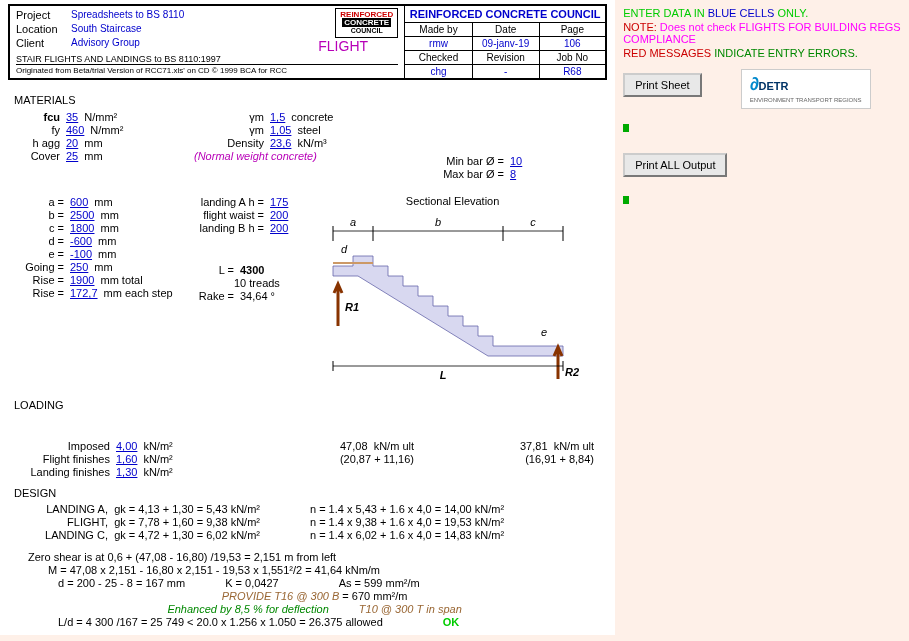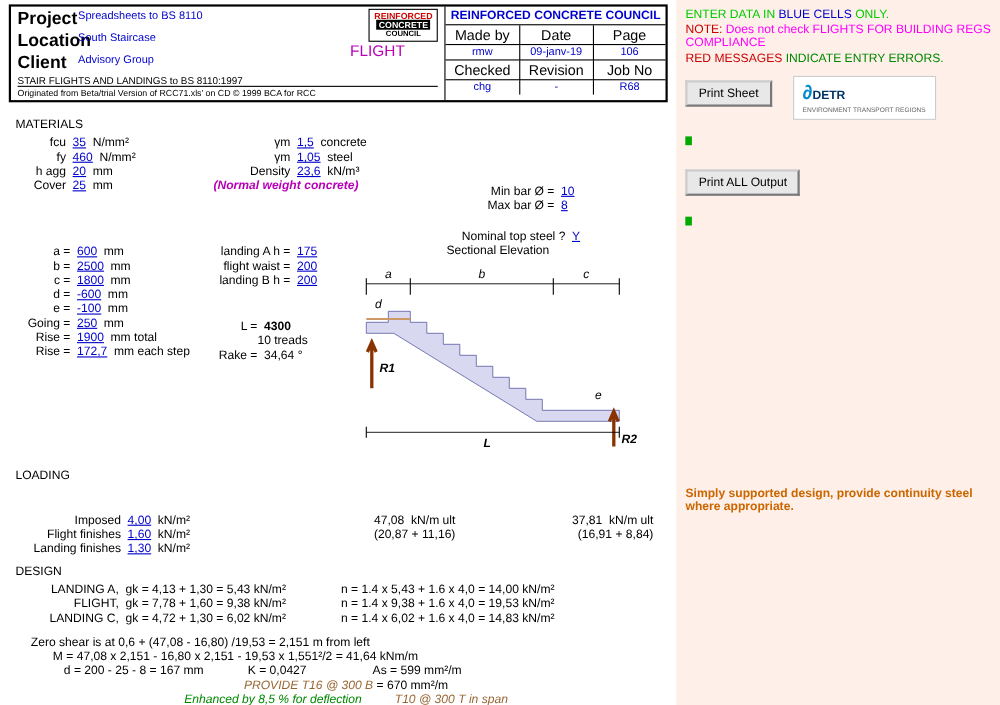--- a/index.html
+++ b/index.html
@@ -29,40 +29,40 @@
 }
 .header-left {
   flex: 1;
   padding: 2px 6px;
   border-right: 1px solid #000;
 }
 .header-right {
   width: 200px;
 }
 .hrow { display: flex; padding: 1px 0; }
-.hlabel { width: 55px; color: #000; font-size:16px;font-weight:bold;}
+.hlabel { width: 55px; color: #000; font-size:11px;}
 .hval { color: #0000cc; font-size:10px;}
 .title-blue { color: #0000cc; font-weight: bold; font-size: 11px; text-align:center; border-bottom:1px solid #000; padding:2px;}
 .hr-grid { display: grid; grid-template-columns: 1fr 1fr 1fr; }
-.hr-cell { border-left:1px solid #000; border-bottom:1px solid #000; text-align:center; padding:1px; font-size:13px;}
+.hr-cell { border-left:1px solid #000; border-bottom:1px solid #000; text-align:center; padding:1px; font-size:10px;}
 .hr-cell.first{border-left:none;}
 .hr-val { color:#0000cc; border-left:1px solid #000; text-align:center; padding:1px; font-size:10px;}
 .hr-val.first{border-left:none;}
 .flight-title { color:#b800b8; font-size:14px; font-weight:normal; text-align:center; margin-top:2px;}
 .subtitle { font-size:9px; color:#000; }
 .origin { font-size:8px; color:#000; border-top:1px solid #000; padding-top:1px;}
 .logo-box { text-align:center; font-size:8px; font-weight:bold; line-height:1; border:1px solid #000; display:inline-block; padding:2px 4px; float:right;}
 .logo-box .red{color:#cc0000;}
 .content { padding: 6px 14px; }
 .section-title { color:#000; font-size:11px; margin:8px 0 4px 0;}
 .blue-link { color:#0000cc; text-decoration: underline; }
 .data-row { display:flex; align-items:baseline; margin:1px 0; font-size:11px;}
 .lbl { text-align:right; padding-right:6px;}
 .unit { padding-left:6px; color:#000;}
-.purple-italic { color:#b800b8; font-style:italic;font-weight:bold;}
+.purple-italic { color:#b800b8; font-style:italic;}
 .brown-italic { color:#996633; font-style:italic;}
 .green-italic { color:#008800; font-style:italic;}
 .red-text { color:#cc0000;}
 .blue-text{ color:#0000cc;}
 .green-text{ color:#00cc00; font-weight:bold;}
 .magenta-text{ color:#ff00ff;}
 .brown-note{ color:#cc6600; font-weight:bold;}
 .button {
   background: #e8e8e8;
   border: 2px outset #ccc;
@@ -87,21 +87,21 @@
 .col2{ flex:1;}
 .detr-logo{
   display:inline-block;
   border:1px solid #ccc;
   padding:4px 8px;
   background:#fff;
   font-size:8px;
   color:#666;
   text-align:left;
   vertical-align:top;
-  margin-left:16px;
+  margin-left:36px;
 }
 .detr-logo .swoosh{ color:#0088cc; font-size:18px; font-weight:bold; font-style:italic;}
 </style>
 </head>
 <body>
 
 <div class="container">
 <div class="main-panel">
 
 <div class="header-box">
@@ -151,21 +151,21 @@
     </div>
   </div>
 </div>
 
 <div class="content">
 
 <div class="section-title">MATERIALS</div>
 <div style="display:flex;">
  <div style="width:180px;">
   <div class="data-row">
-              <span class="lbl" style="width:46px;">fcu</span>
+              <span class="lbl" style="width:46px;font-weight:bold;">fcu</span>
               <span class="blue-link">35</span>
               <span class="unit">N/mm²</span>
             </div>
   <div class="data-row">
               <span class="lbl" style="width:46px;">fy</span>
               <span class="blue-link">460</span>
               <span class="unit">N/mm²</span>
             </div>
   <div class="data-row">
               <span class="lbl" style="width:46px;">h agg</span>
@@ -201,24 +201,20 @@
  <div style="width:200px;margin-top:44px;">
   <div class="data-row">
               <span class="lbl" style="width:110px;">Min bar Ø =</span>
               <span class="blue-link">10</span>
             </div>
   <div class="data-row">
               <span class="lbl" style="width:110px;">Max bar Ø =</span>
               <span class="blue-link">8</span>
             </div>
   <div style="height:14px;"></div>
-  <div class="data-row">
-              <span class="lbl" style="width:120px;">Nominal top steel ?</span>
-              <span class="blue-link">Y</span>
-            </div>
  </div>
 </div>
 
 <div class="two-col">
 <div class="col1">
 <div style="display:flex;">
  <div style="width:160px;">
   <div class="data-row">
                   <span class="lbl" style="width:50px;">a =</span>
                   <span class="blue-link">600</span>
@@ -374,20 +370,25 @@
             <span>K = 0,0427</span>
             <span style="width:60px;"></span>
             <span>As = 599 mm²/m</span>
           </div>
  <div class="data-row" style="justify-content:center;"><span class="brown-italic">PROVIDE  T16 @ 300 B</span>&nbsp;<span>= 670 mm²/m</span></div>
  <div class="data-row" style="justify-content:center;">
             <span class="green-italic">Enhanced by 8,5 % for deflection</span>
             <span style="width:30px;"></span>
             <span class="brown-italic">T10 @ 300 T in span</span>
           </div>
+ <div class="data-row" style="padding-left:30px;">
+            <span>L/d = 4 300 /167 = 25 749 &lt; 20.0 x 1.256 x 1.050 = 26.375 allowed</span>
+            <span style="width:60px;"></span>
+            <span class="green-text">OK</span>
+          </div>
 </div>
 
 </div>
 </div>
 
 <div class="side-panel">
   <div class="side-line"><span class="green-text" style="font-weight:normal;">ENTER DATA IN </span><span class="blue-text">BLUE CELLS</span><span class="green-text" style="font-weight:normal;"> ONLY.</span></div>
   <div class="side-line"><span class="red-text">NOTE: </span><span class="magenta-text">Does not check FLIGHTS FOR BUILDING REGS COMPLIANCE</span></div>
   <div class="side-line"><span class="red-text">RED MESSAGES</span><span style="color:#008800;"> INDICATE ENTRY ERRORS.</span></div>
   <div style="margin-top:10px;">
@@ -396,16 +397,15 @@
       <span class="swoosh">∂</span><b style="color:#003366;font-size:11px;">DETR</b><br>
       <span style="font-size:6px;line-height:1;">ENVIRONMENT
 TRANSPORT
 REGIONS</span>
     </span>
   </div>
   <div class="green-tick"></div>
   <div><button class="button">Print  ALL Output</button></div>
   <div class="green-tick"></div>
   <div style="height:220px;"></div>
-  <div class="brown-note">Simply supported design, provide continuity steel where appropriate.</div>
 </div>
 
 </div>
 
 </body></html>

